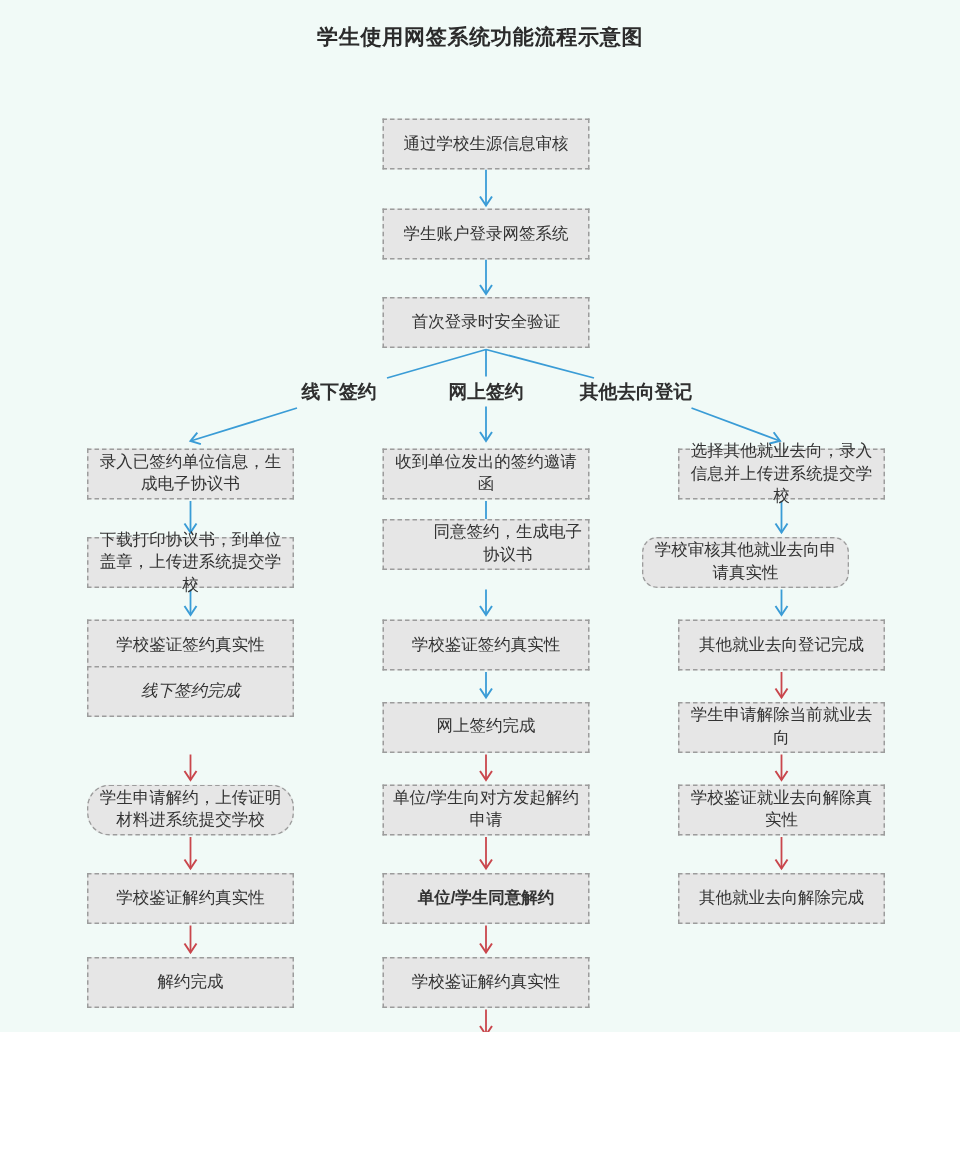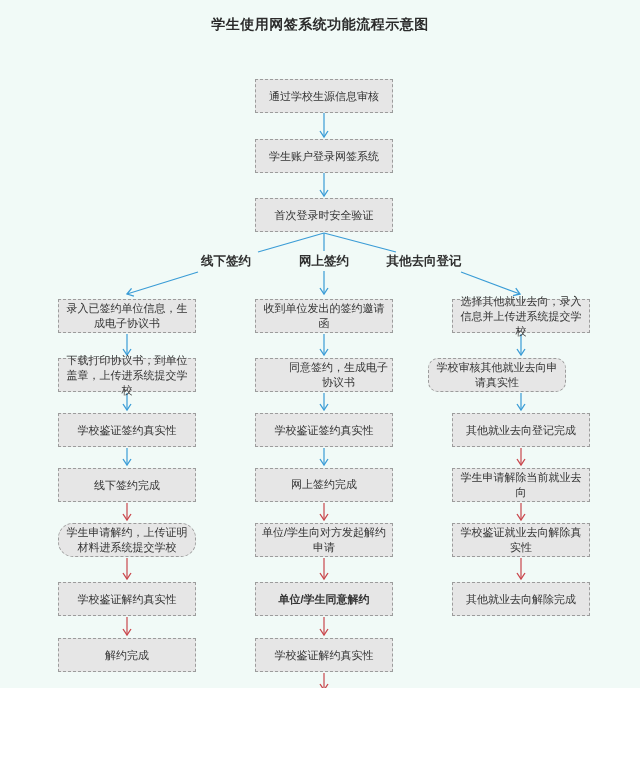--- a/index.html
+++ b/index.html
@@ -75,26 +75,26 @@
   <div id="nodes">
       <div class="flow-box" style="left: 255px; top: 79px;">通过学校生源信息审核</div>
       <div class="flow-box" style="left: 255px; top: 139px;">学生账户登录网签系统</div>
       <div class="flow-box" style="left: 255px; top: 198px;">首次登录时安全验证</div>
       <div class="branch-label" style="left: 226px; top: 253px;">线下签约</div>
       <div class="branch-label" style="left: 324px; top: 253px;">网上签约</div>
       <div class="branch-label" style="left: 424px; top: 253px;">其他去向登记</div>
       <div class="flow-box" style="left: 58px; top: 299px;">录入已签约单位信息，生成电子协议书</div>
       <div class="flow-box" style="left: 58px; top: 358px;">下载打印协议书，到单位盖章，上传进系统提交学校</div>
       <div class="flow-box" style="left: 58px; top: 413px;">学校鉴证签约真实性</div>
-      <div class="flow-box" style="left: 58px; top: 468px;">线下签约完成</div>
+      <div class="flow-box" style="left: 58px; top: 444px; font-style: italic;">线下签约完成</div>
       <div class="flow-box" style="left: 58px; top: 523px; border-radius: 15px;">学生申请解约，上传证明材料进系统提交学校</div>
       <div class="flow-box" style="left: 58px; top: 582px;">学校鉴证解约真实性</div>
       <div class="flow-box" style="left: 58px; top: 638px;">解约完成</div>
       <div class="flow-box" style="left: 255px; top: 299px;">收到单位发出的签约邀请函</div>
-      <div class="flow-box" style="left: 255px; top: 358px; padding-left: 32px;">同意签约，生成电子协议书</div>
+      <div class="flow-box" style="left: 255px; top: 346px; padding-left: 32px;">同意签约，生成电子协议书</div>
       <div class="flow-box" style="left: 255px; top: 413px;">学校鉴证签约真实性</div>
       <div class="flow-box" style="left: 255px; top: 468px; font-family: Liberation Mono, monospace;">网上签约完成</div>
       <div class="flow-box" style="left: 255px; top: 523px;">单位/学生向对方发起解约申请</div>
       <div class="flow-box" style="left: 255px; top: 582px; font-weight: bold;">单位/学生同意解约</div>
       <div class="flow-box" style="left: 255px; top: 638px;">学校鉴证解约真实性</div>
       <div class="flow-box" style="left: 255px; top: 693px;">解约完成</div>
       <div class="flow-box" style="left: 452px; top: 299px;">选择其他就业去向，录入信息并上传进系统提交学校</div>
       <div class="flow-box" style="left: 428px; top: 358px; border-radius: 10px;">学校审核其他就业去向申请真实性</div>
       <div class="flow-box" style="left: 452px; top: 413px;">其他就业去向登记完成</div>
       <div class="flow-box" style="left: 452px; top: 468px;">学生申请解除当前就业去向</div>

